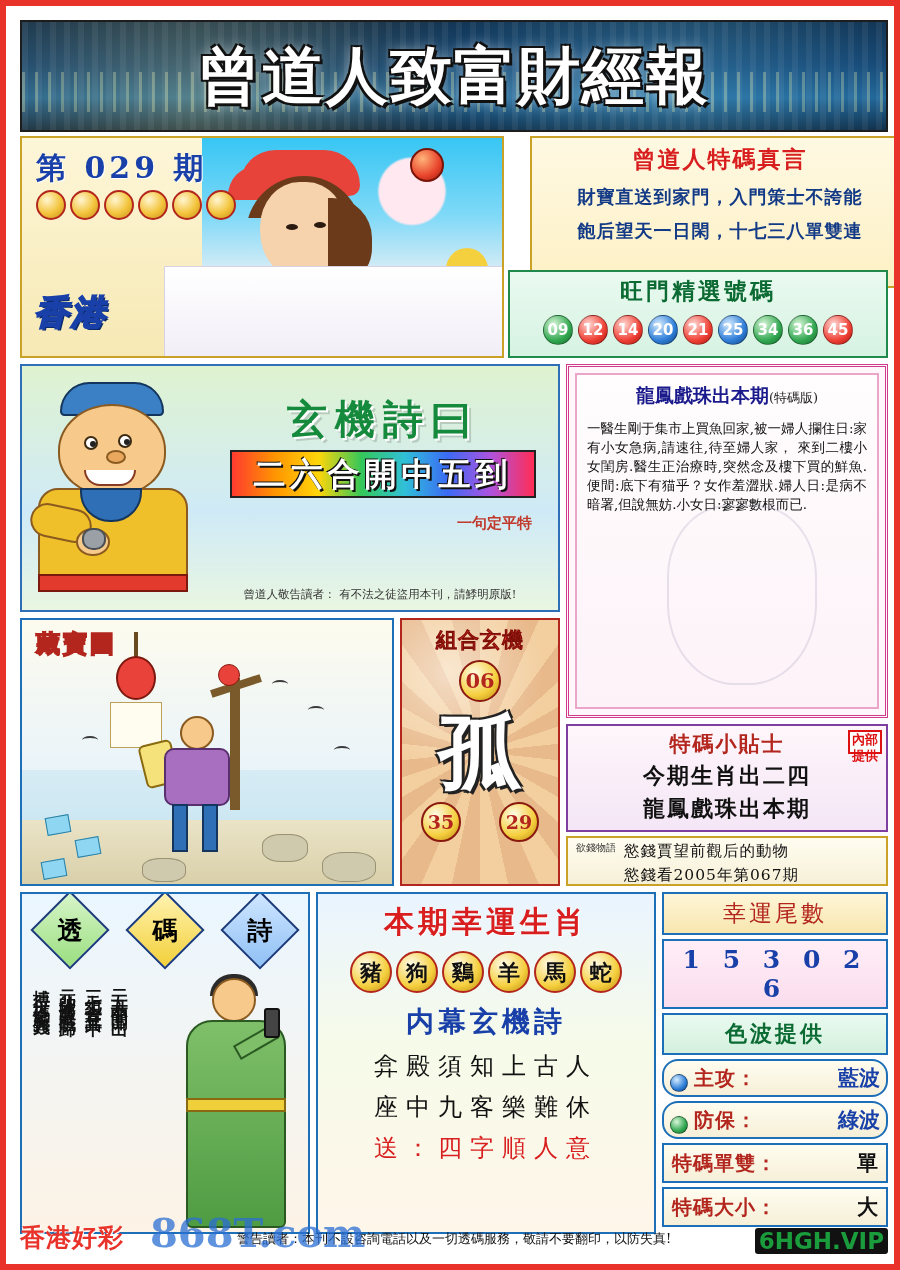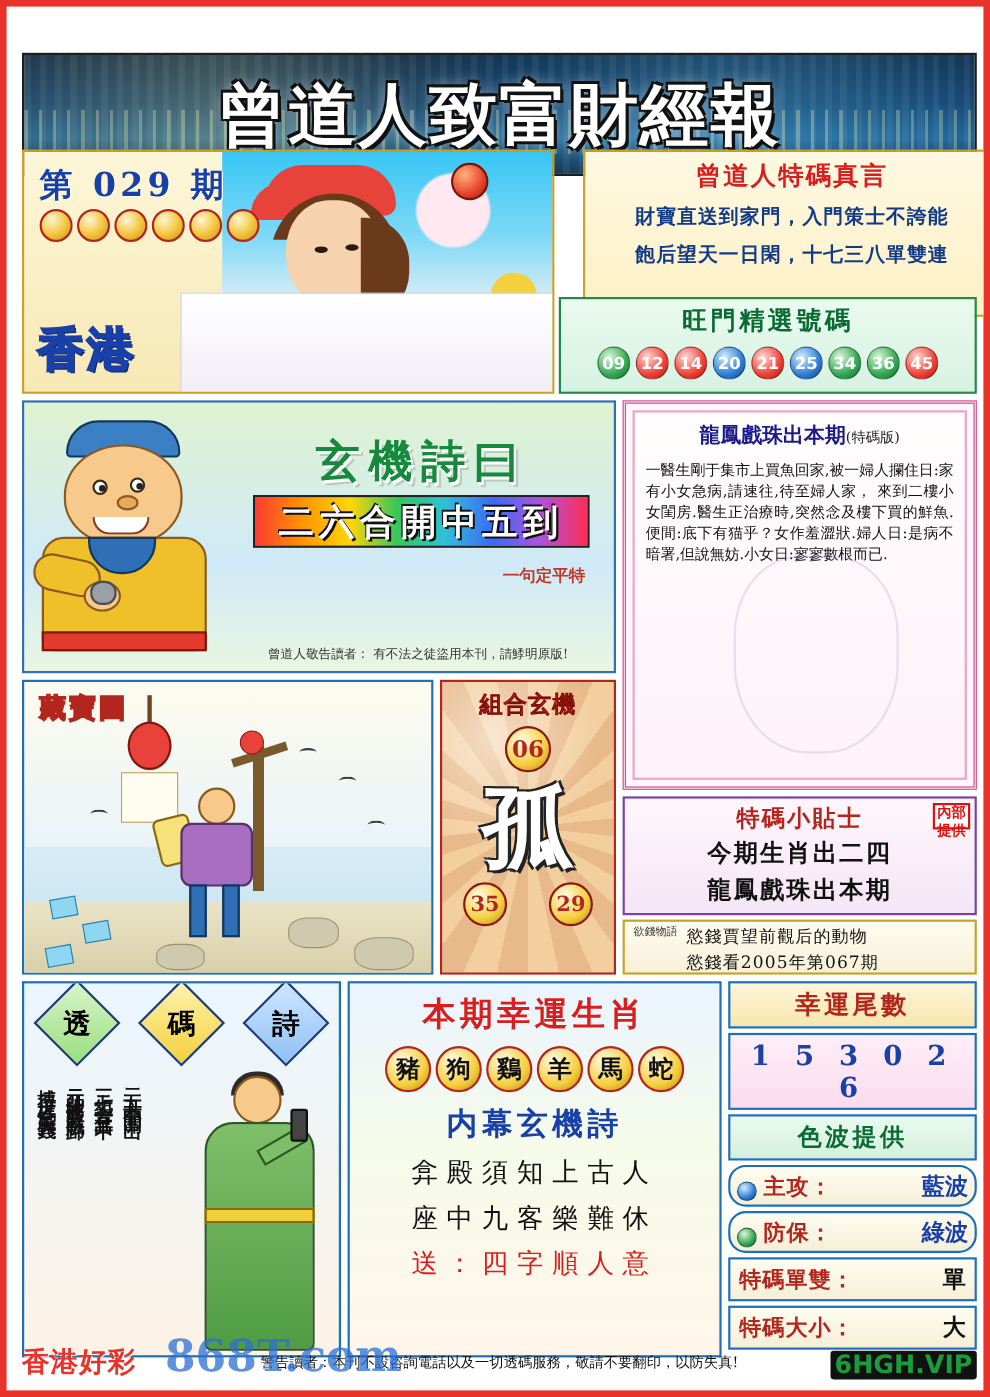--- a/index.html
+++ b/index.html
@@ -19,21 +19,20 @@
   }
   .inner { position:absolute; left:6px; top:6px; right:6px; bottom:6px; }
 
   
   .masthead {
     position:absolute; left:8px; top:8px; width:868px; height:112px;
     background:
       linear-gradient(180deg,#0b2a4a 0%, #10406e 40%, #1b5f92 70%, #0a2540 100%);
     border:2px solid #1d1d1d;
     overflow:hidden;
-    margin-top:28px;
   }
   .masthead .skyline {
     position:absolute; inset:0;
     background:
       repeating-linear-gradient(90deg, rgba(255,255,255,0.06) 0 6px, rgba(0,0,0,0) 6px 14px),
       radial-gradient(circle at 20% 70%, rgba(255,230,120,0.25), transparent 40%),
       radial-gradient(circle at 75% 55%, rgba(120,220,255,0.25), transparent 45%);
   }
   .masthead .lights {
     position:absolute; left:0; right:0; bottom:18px; height:40px;
@@ -71,24 +70,25 @@
   .mini-ball {
     width:30px; height:30px; border-radius:50%;
     background:radial-gradient(circle at 35% 30%, #fff5d0, #f3c43c 55%, #c9901a);
     border:2px solid #b3261e; color:#b3261e;
     font-size:17px; font-weight:bold; text-align:center; line-height:26px;
     font-family:"DejaVu Serif", serif;
   }
   .hk-word {
     position:absolute; left:12px; top:152px;
     font-family:"DejaVu Serif", serif;
-    font-size:42px; font-weight:bold; color:#f3e03a;
+    font-size:34px; font-weight:bold; color:#f3e03a;
     letter-spacing:3px;
     -webkit-text-stroke:2px #1840a8;
     text-shadow:2px 2px 0 #0b2a6b;
+    font-style:italic;
   }
   .photo {
     position:absolute; right:0; top:0; width:300px; height:222px;
     background:
       radial-gradient(circle at 70% 24%, #ffe8ef 0 12%, transparent 13%),
       linear-gradient(180deg,#38c6f4 0%, #7fd9f7 35%, #dfeef6 62%, #cfd7e6 100%);
   }
   .photo .hat {
     position:absolute; left:38px; top:12px; width:120px; height:46px;
     background:#e8433b; border-radius:60px 60px 18px 18px;
@@ -471,21 +471,21 @@
   .zodiac .pl.red { color:#d81e1e; }
 
   
   .brcol { position:absolute; left:650px; top:880px; width:226px; height:342px; }
   .cell {
     border:2px solid #1d6fb8; margin-bottom:4px; background:#fff;
     font-family:"DejaVu Serif", serif;
   }
   .cell.title {
     background:linear-gradient(180deg,#fff6d8,#f7e6ae);
-    text-align:center; font-size:23px; font-weight:bold; color:#b3261e;
+    text-align:center; font-size:23px; font-weight:normal; color:#b3261e;
     padding:4px 0; letter-spacing:3px;
   }
   .cell.digits {
     background:linear-gradient(180deg,#ffeef7,#fbdced);
     text-align:center; font-size:25px; font-weight:bold; color:#1840a8;
     padding:4px 0; letter-spacing:7px;
   }
   .cell.sub {
     background:linear-gradient(180deg,#eafaf0,#d4f0de);
     text-align:center; font-size:22px; font-weight:bold; color:#0b6b33;

